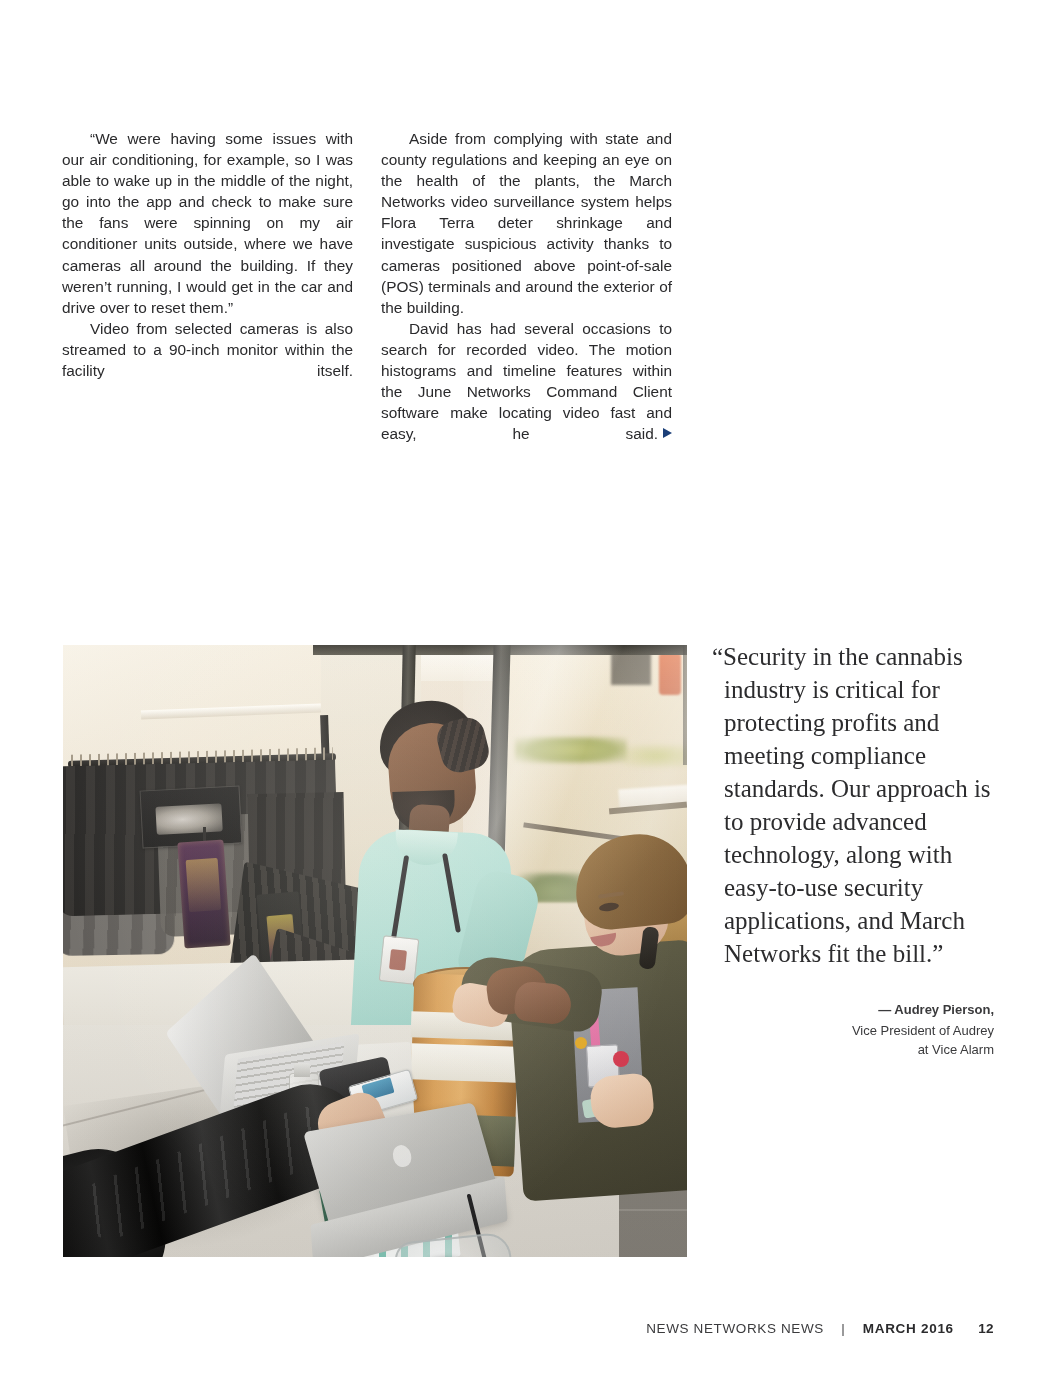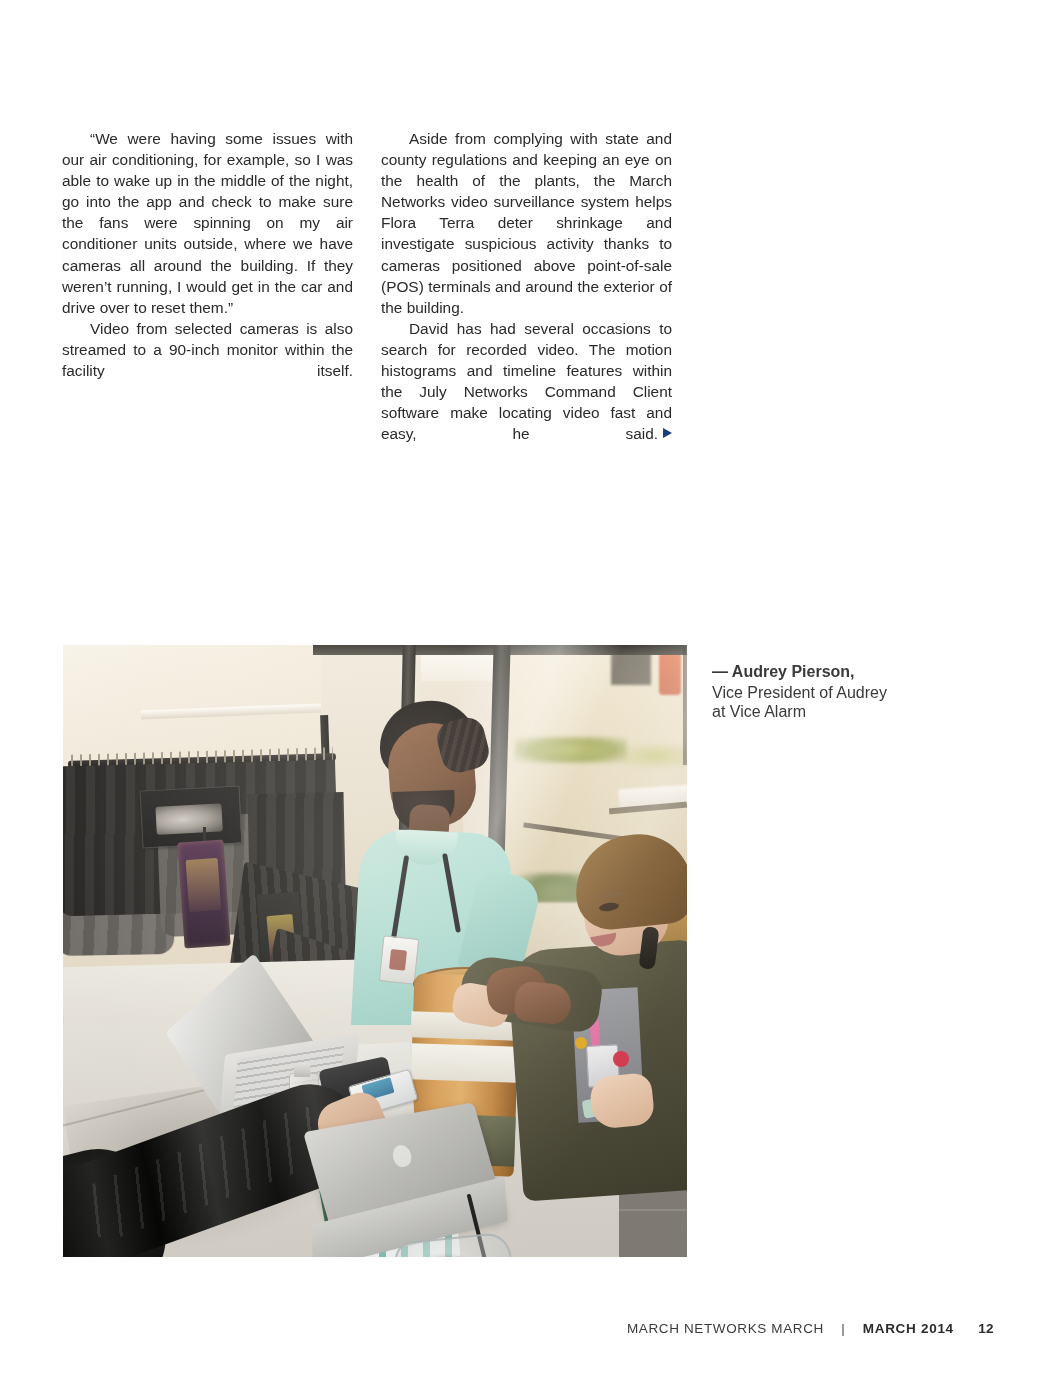--- a/index.html
+++ b/index.html
@@ -686,23 +686,24 @@
   .pq-text {
     margin: 0;
     font-family: "Liberation Serif", "DejaVu Serif", serif;
     font-size: 25px;
     line-height: 33px;
     color: #2c2c2e;
     text-indent: -12px;
     padding-left: 12px;
   }
   .pq-attrib {
-    margin-top: 22px;
+    margin-top: 30px;
+    text-align: right;
     font-family: "Liberation Sans", sans-serif;
-    font-size: 16px;
+    font-size: 13px;
     line-height: 19.5px;
     color: #3a3a3c;
   }
   .pq-name {
     font-weight: bold;
     display: block;
     margin-bottom: 1px;
   }
   .pq-role { display: block; }
   .pq-org  { display: block; }
@@ -731,21 +732,21 @@
 
 <div class="body-columns">
 
   <div class="body-col">
     <p>“We were having some issues with our air conditioning, for example, so I was able to wake up in the middle of the night, go into the app and check to make sure the fans were spinning on my air conditioner units outside, where we have cameras all around the build­ing. If they weren’t running, I would get in the car and drive over to reset them.”</p>
     <p>Video from selected cameras is also streamed to a 90-inch monitor within the facility itself.</p>
   </div>
 
   <div class="body-col">
     <p>Aside from complying with state and county regulations and keeping an eye on the health of the plants, the March Networks video surveil­lance system helps Flora Terra deter shrinkage and investigate suspicious activity thanks to cameras positioned above point-of-sale (POS) terminals and around the exterior of the building.</p>
-    <p><span>David has had several occasions to search for recorded video. The motion histograms and timeline features within the July Networks Command Client software make locating video fast and easy, he said.</span><span class="arrow-mark"></span></p>
+    <p><span>David has had several occasions to search for recorded video. The motion histograms and timeline features within the June Networks Command Client software make locating video fast and easy, he said.</span><span class="arrow-mark"></span></p>
   </div>
 
 </div>
 
 <div class="photo-frame">
   <div class="photo-stage">
 
     <div class="ly bg-wall"></div>
     <div class="ly bg-ceiling"></div>
     <div class="ly wall-left"></div>
@@ -868,25 +869,26 @@
     </div>
     <div class="ly jar-lid">
       
     </div>
 
     <div class="ly photo-grade"></div>
   </div>
 </div>
 
 <aside class="pullquote">
+  <p class="pq-text">“Security in the cannabis industry is critical for protecting profits and meeting compliance standards. Our approach is to provide advanced technology, along with easy-to-use security applications, and March Networks fit the bill.”</p>
   <div class="pq-attrib">
     <span class="pq-name">— Audrey Pierson,</span>
     <span class="pq-role">Vice President of Audrey</span>
     <span class="pq-org">at Vice Alarm</span>
   </div>
 </aside>
 
 <footer class="footer">
-  <span class="pub">MARCH NETWORKS MARCH</span>
+  <span class="pub">NEWS NETWORKS NEWS</span>
   <span class="sep">|</span>
-  <span class="issue">MARCH 2014</span>
+  <span class="issue">MARCH 2016</span>
   <span class="pageno">12</span>
 </footer>
 
 </body></html>

